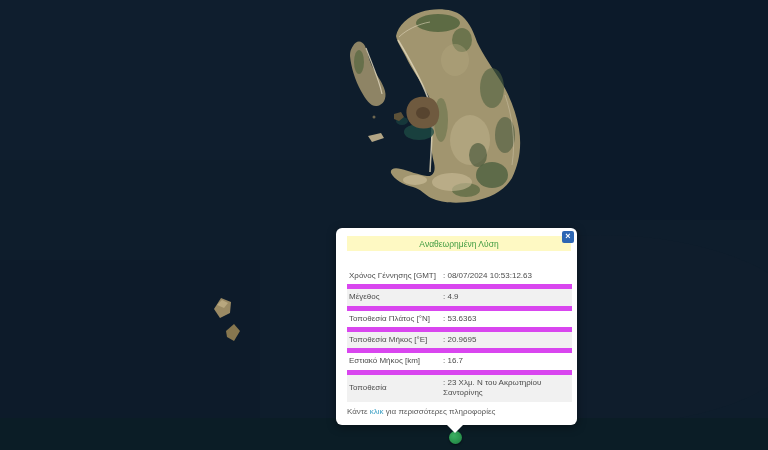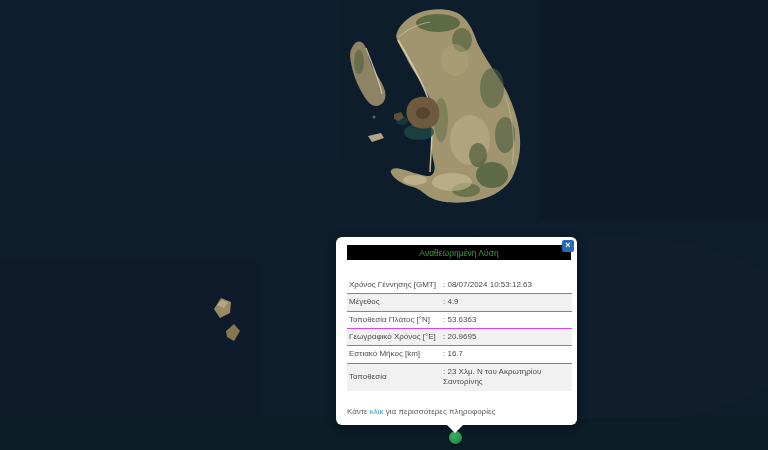--- a/index.html
+++ b/index.html
@@ -30,34 +30,34 @@
     border-left:8px solid transparent;border-right:8px solid transparent;
     border-top:8px solid #ffffff;
   }
   .close-btn{
     position:absolute;top:3px;right:3px;width:12px;height:12px;
     background:#2d66b3;border:none;border-radius:2px;padding:0;
     color:#ffffff;font-size:9px;line-height:11px;font-weight:bold;text-align:center;
     cursor:pointer;font-family:"Liberation Sans","DejaVu Sans",sans-serif;
   }
   .ptitle{
-    background:#000000;color:#3f9b41;text-align:center;
+    background:#fef9c3;color:#3f9b41;text-align:center;
     font-size:8.5px;padding:3px 0 2px 0;margin-right:1px;
   }
   table.info{
     width:100%;border-collapse:collapse;table-layout:fixed;
     font-size:8px;color:#4c4c4c;margin-top:17px;
   }
   table.info td{padding:3px 2px;vertical-align:middle;line-height:1.3;}
   td.lbl{width:90px;}
   td.val{}
   table.info tr:nth-child(even){background:#f1f1f1;}
-  table.info tr{border-top:1px solid #d946ef;}
+  table.info tr{border-top:5px solid #d946ef;}
   table.info tr:first-child{border-top:none;}
-  .pfooter{font-size:8px;color:#595959;margin-top:16px;line-height:1.3;}
+  .pfooter{font-size:8px;color:#595959;margin-top:5px;line-height:1.3;}
   .pfooter a{color:#3a9fc4;text-decoration:none;cursor:pointer;}
 </style>
 </head>
 <body>
 
 <div id="stage">
 
   <svg id="map-svg" viewBox="0 0 768 450" xmlns="http://www.w3.org/2000/svg">
 
     <rect x="0" y="0" width="768" height="450" fill="#0e1d2c"></rect>
@@ -133,21 +133,21 @@
         </tr>
         <tr>
           <td class="lbl">Μέγεθος</td>
           <td class="val">: 4.9</td>
         </tr>
         <tr>
           <td class="lbl">Τοποθεσία Πλάτος [°N]</td>
           <td class="val">: 53.6363</td>
         </tr>
         <tr>
-          <td class="lbl">Γεωγραφικό Χρόνος [°E]</td>
+          <td class="lbl">Τοποθεσία Μήκος [°E]</td>
           <td class="val">: 20.9695</td>
         </tr>
         <tr>
           <td class="lbl">Εστιακό Μήκος [km]</td>
           <td class="val">: 16.7</td>
         </tr>
         <tr>
           <td class="lbl">Τοποθεσία</td>
           <td class="val">: 23 Χλμ. N του Ακρωτηρίου Σαντορίνης</td>
         </tr>

